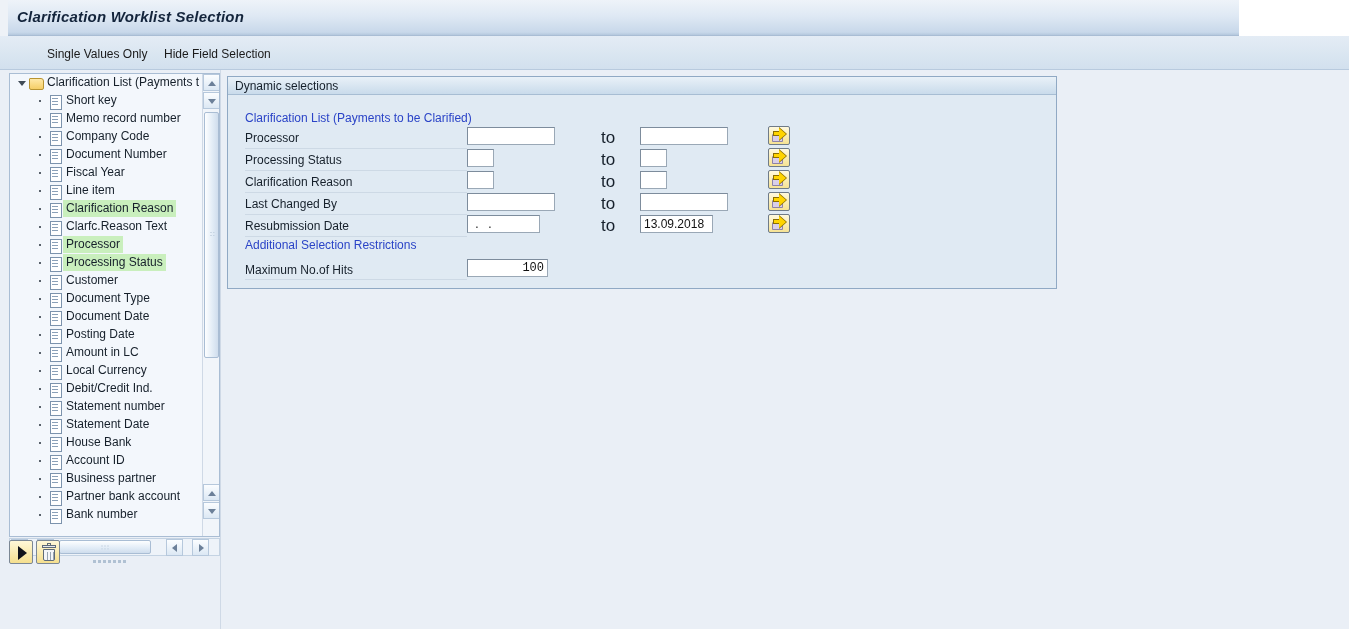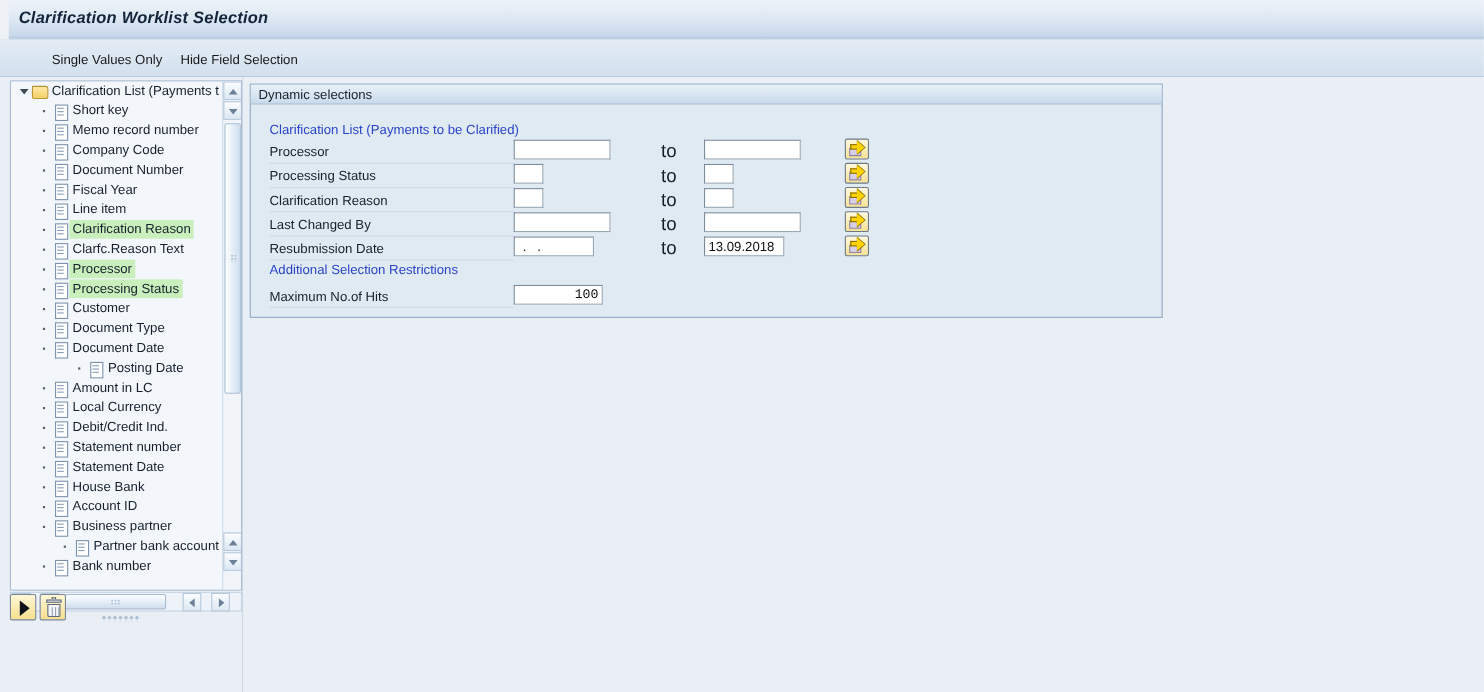--- a/index.html
+++ b/index.html
@@ -15,21 +15,21 @@
   }
   #app {
     position: relative;
     width: 1349px; height: 629px;
     background: #ffffff;
   }
 
   
   .titlebar {
     position: absolute; left: 0; top: 0;
-    width: 1349px; height: 36px;
+    width: 1239px; height: 36px;
     background: linear-gradient(to bottom, #eef3f9 0%, #dfe9f4 45%, #c8d8ea 92%, #b4c8dd 100%);
     border-bottom: 1px solid #a9bdd4;
   }
   .titlebar .title {
     position: absolute; left: 17px; top: 8px;
     font-size: 15px;
     font-weight: bold;
     font-style: italic;
     color: #13243b;
     letter-spacing: .2px;
@@ -469,30 +469,30 @@
           <div class="tree-row" style="padding-left: 24px;"><span class="tw-dot"></span><span class="tw-doc"></span><span class="tree-label">Document Number</span></div>
           <div class="tree-row" style="padding-left: 24px;"><span class="tw-dot"></span><span class="tw-doc"></span><span class="tree-label">Fiscal Year</span></div>
           <div class="tree-row" style="padding-left: 24px;"><span class="tw-dot"></span><span class="tw-doc"></span><span class="tree-label">Line item</span></div>
           <div class="tree-row" style="padding-left: 24px;"><span class="tw-dot"></span><span class="tw-doc"></span><span class="tree-label sel">Clarification Reason</span></div>
           <div class="tree-row" style="padding-left: 24px;"><span class="tw-dot"></span><span class="tw-doc"></span><span class="tree-label">Clarfc.Reason Text</span></div>
           <div class="tree-row" style="padding-left: 24px;"><span class="tw-dot"></span><span class="tw-doc"></span><span class="tree-label sel">Processor</span></div>
           <div class="tree-row" style="padding-left: 24px;"><span class="tw-dot"></span><span class="tw-doc"></span><span class="tree-label sel">Processing Status</span></div>
           <div class="tree-row" style="padding-left: 24px;"><span class="tw-dot"></span><span class="tw-doc"></span><span class="tree-label">Customer</span></div>
           <div class="tree-row" style="padding-left: 24px;"><span class="tw-dot"></span><span class="tw-doc"></span><span class="tree-label">Document Type</span></div>
           <div class="tree-row" style="padding-left: 24px;"><span class="tw-dot"></span><span class="tw-doc"></span><span class="tree-label">Document Date</span></div>
-          <div class="tree-row" style="padding-left: 24px; text-align: center;"><span class="tw-dot"></span><span class="tw-doc"></span><span class="tree-label">Posting Date</span></div>
+          <div class="tree-row" style="padding-left: 24px;"><span class="tw-dot"></span><span class="tw-doc"></span><span class="tree-label">Posting Date</span></div>
           <div class="tree-row" style="padding-left: 24px;"><span class="tw-dot"></span><span class="tw-doc"></span><span class="tree-label">Amount in LC</span></div>
           <div class="tree-row" style="padding-left: 24px;"><span class="tw-dot"></span><span class="tw-doc"></span><span class="tree-label">Local Currency</span></div>
           <div class="tree-row" style="padding-left: 24px;"><span class="tw-dot"></span><span class="tw-doc"></span><span class="tree-label">Debit/Credit Ind.</span></div>
           <div class="tree-row" style="padding-left: 24px;"><span class="tw-dot"></span><span class="tw-doc"></span><span class="tree-label">Statement number</span></div>
           <div class="tree-row" style="padding-left: 24px;"><span class="tw-dot"></span><span class="tw-doc"></span><span class="tree-label">Statement Date</span></div>
           <div class="tree-row" style="padding-left: 24px;"><span class="tw-dot"></span><span class="tw-doc"></span><span class="tree-label">House Bank</span></div>
           <div class="tree-row" style="padding-left: 24px;"><span class="tw-dot"></span><span class="tw-doc"></span><span class="tree-label">Account ID</span></div>
           <div class="tree-row" style="padding-left: 24px;"><span class="tw-dot"></span><span class="tw-doc"></span><span class="tree-label">Business partner</span></div>
-          <div class="tree-row" style="padding-left: 24px; text-align: right;"><span class="tw-dot"></span><span class="tw-doc"></span><span class="tree-label">Partner bank account</span></div>
+          <div class="tree-row" style="padding-left: 24px;"><span class="tw-dot"></span><span class="tw-doc"></span><span class="tree-label">Partner bank account</span></div>
           <div class="tree-row" style="padding-left: 24px;"><span class="tw-dot"></span><span class="tw-doc"></span><span class="tree-label">Bank number</span></div>
         </div>
 
       <div class="tv-scroll">
         <div class="sb-arrow up" style="left:0; top:0;">
             <i></i>
           </div>
         <div class="sb-arrow down" style="left:0; top:18px;">
             <i></i>
           </div>

